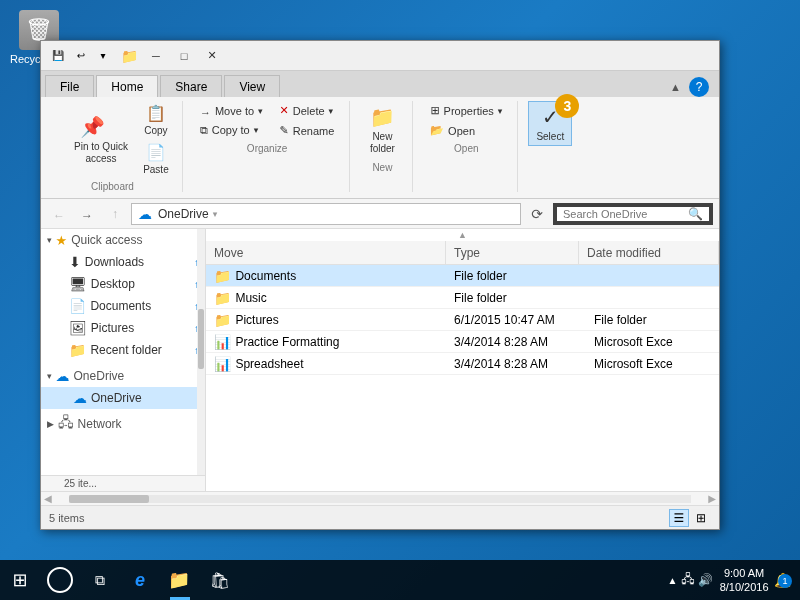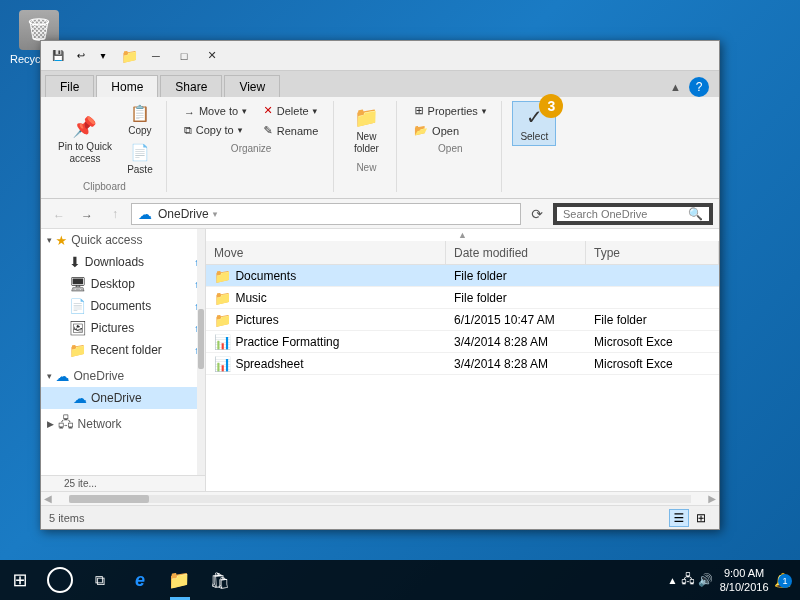--- a/index.html
+++ b/index.html
@@ -530,21 +530,21 @@
       </div>
     </div>
 
     <div class="ribbon">
       <div class="ribbon-row">
 
         <div class="ribbon-group">
           <div class="ribbon-items">
             <div class="ribbon-btn">
               <span class="icon">📌</span>
-              <span style="font-size:10px;text-align:center;line-height:1.2;">Pin to Quick<br>access</span>
+              <span style="font-size:10px;text-align:center;line-height:1.2;margin-left:16px;">Pin to Quick<br>access</span>
             </div>
             <div style="display:flex;flex-direction:column;gap:1px;">
               <div class="ribbon-btn" style="min-width:36px;padding:2px 4px;">
                 <span class="icon" style="font-size:16px;">📋</span>
                 <span style="font-size:10px;">Copy</span>
               </div>
               <div class="ribbon-btn" style="min-width:36px;padding:2px 4px;">
                 <span class="icon" style="font-size:16px;">📄</span>
                 <span style="font-size:10px;">Paste</span>
               </div>
@@ -709,25 +709,25 @@
       </div>
 
       <div class="file-list">
 
         <div style="height:12px;display:flex;align-items:center;justify-content:center;font-size:9px;color:#999;">▲</div>
 
         <div class="file-list-header">
           <div class="col-header col-name">
             <span>Move</span>
           </div>
+          <div class="col-header col-type">
+            <span>Type</span>
+          </div>
           <div class="col-header col-date">
             <span>Date modified</span>
-          </div>
-          <div class="col-header col-type">
-            <span>Type</span>
           </div>
         </div>
 
         <div class="file-row selected">
           <div class="file-name-cell">
             <span class="file-icon folder-icon">📁</span>
             <span>Documents</span>
           </div>
           <div class="file-cell col-type">File folder</div>
         </div>

